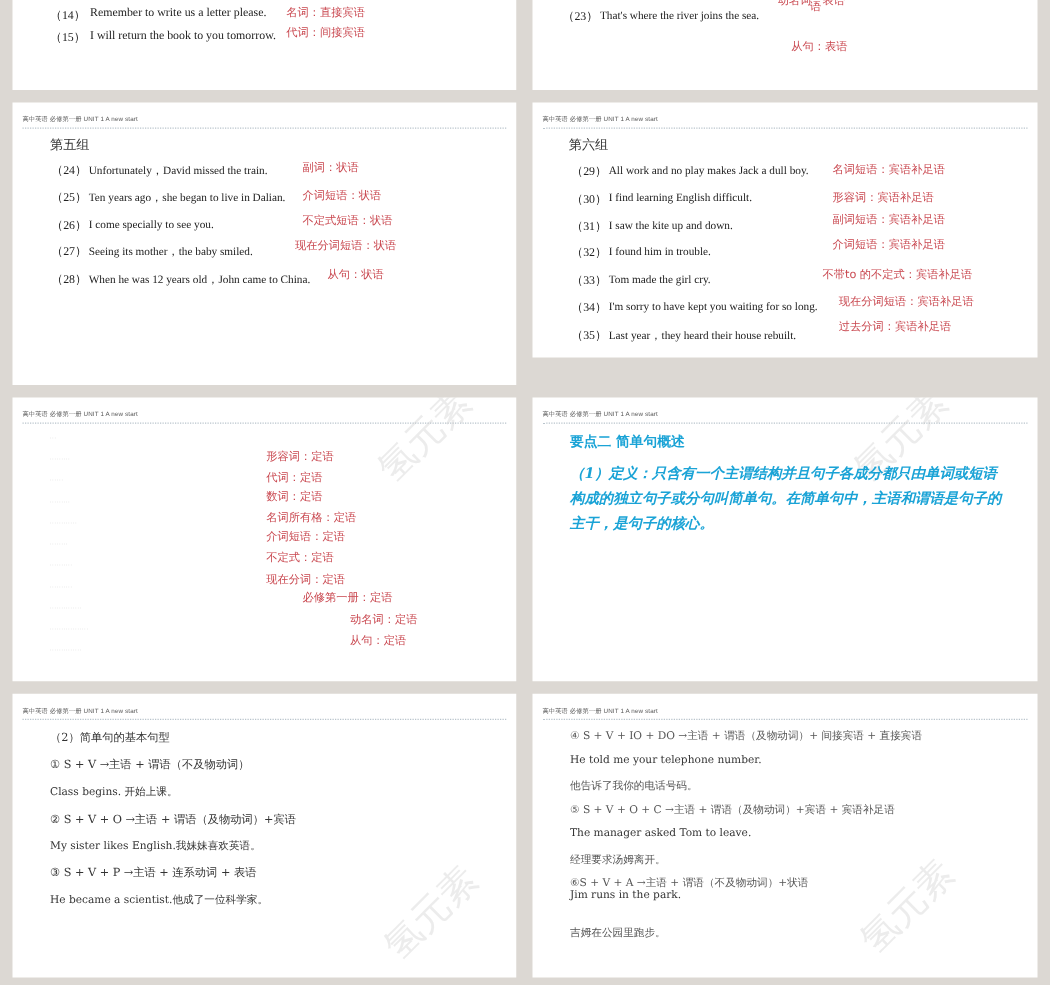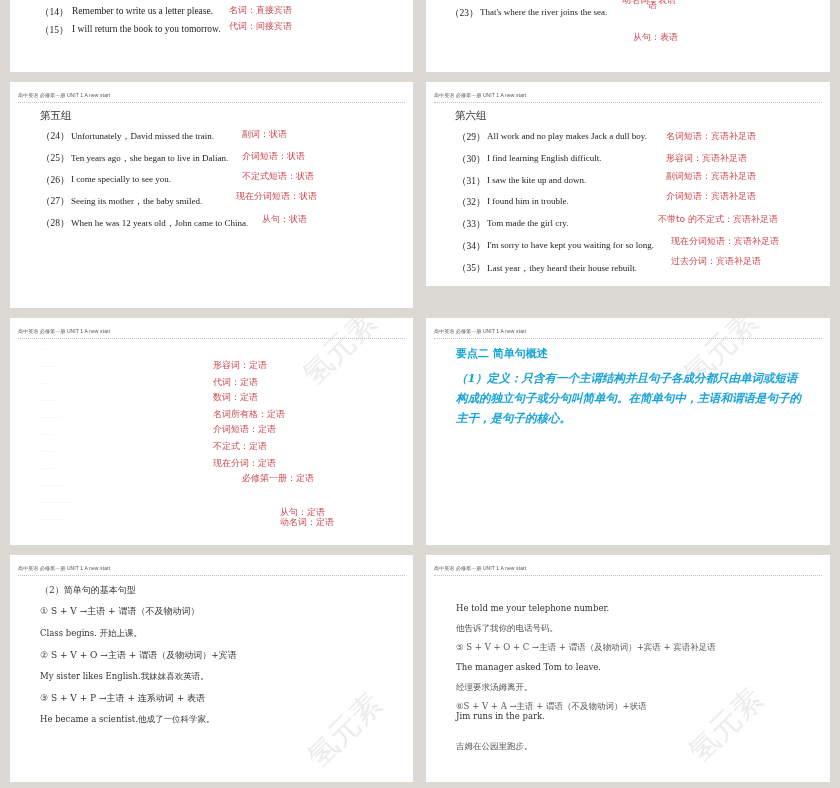--- a/index.html
+++ b/index.html
@@ -135,21 +135,21 @@
   <span class="t tiny" style="left:30px; top:200px;">· · · · · · · · · · · · · ·</span>
 
   <span class="t red" style="left:203px; top:41px;">形容词：定语</span>
   <span class="t red" style="left:203px; top:58px;">代词：定语</span>
   <span class="t red" style="left:203px; top:73px;">数词：定语</span>
   <span class="t red" style="left:203px; top:90px;">名词所有格：定语</span>
   <span class="t red" style="left:203px; top:105px;">介词短语：定语</span>
   <span class="t red" style="left:203px; top:122px;">不定式：定语</span>
   <span class="t red" style="left:203px; top:139px;">现在分词：定语</span>
   <span class="t red" style="left:232px; top:154px;">必修第一册：定语</span>
-  <span class="t red" style="left:270px; top:171px;margin-top:27px;">动名词：定语</span>
+  <span class="t red" style="left:270px; top:171px;">动名词：定语</span>
   <span class="t red" style="left:270px; top:188px;">从句：定语</span>
 </div>
 
 <div class="slide" style="left:426px; top:318px; width:404px; height:227px;">
   <span class="slide-header">高中英语 必修第一册  UNIT 1  A new start</span>
   <div class="slide-divider"></div>
   <span class="watermark" style="left:250px; top:10px;">氢元素</span>
   <span class="t blue-title" style="left:30px; top:28px;">要点二 简单句概述</span>
   <span class="t blue-body" style="left:30px; top:50px;font-style:italic;">（1）定义：只含有一个主谓结构并且句子各成分都只由单词或短语构成的独立句子或分句叫简单句。在简单句中，主语和谓语是句子的主干，是句子的核心。</span>
 </div>
@@ -168,20 +168,21 @@
 
   <span class="t cn" style="left:30px; top:137px;">③ S + V + P →主语 + 连系动词 + 表语</span>
   <span class="t cn" style="left:30px; top:159px; font-size:8.5px;">He became a scientist.他成了一位科学家。</span>
 </div>
 
 <div class="slide" style="left:426px; top:555px; width:404px; height:227px;">
   <span class="slide-header">高中英语 必修第一册  UNIT 1  A new start</span>
   <div class="slide-divider"></div>
   <span class="watermark" style="left:255px; top:150px;">氢元素</span>
 
+  <span class="t cn-grey" style="left:30px; top:28px;">④ S + V + IO + DO →主语 + 谓语（及物动词）+ 间接宾语 + 直接宾语</span>
   <span class="t cn" style="left:30px; top:48px; font-size:8.5px;">He told me your telephone number.</span>
   <span class="t cn-grey" style="left:30px; top:68px;">他告诉了我你的电话号码。</span>
 
   <span class="t cn-grey" style="left:30px; top:87px;">⑤ S + V + O + C →主语 + 谓语（及物动词）+宾语 + 宾语补足语</span>
   <span class="t cn" style="left:30px; top:107px; font-size:8.5px;">The manager  asked  Tom to leave.</span>
   <span class="t cn-grey" style="left:30px; top:127px;">经理要求汤姆离开。</span>
 
   <span class="t cn-grey" style="left:30px; top:146px;">⑥S + V + A →主语 + 谓语（不及物动词）+状语</span>
   <span class="t cn" style="left:30px; top:156px; font-size:8.5px;">Jim runs in the park.</span>
   <span class="t cn-grey" style="left:30px; top:186px;">吉姆在公园里跑步。</span>

